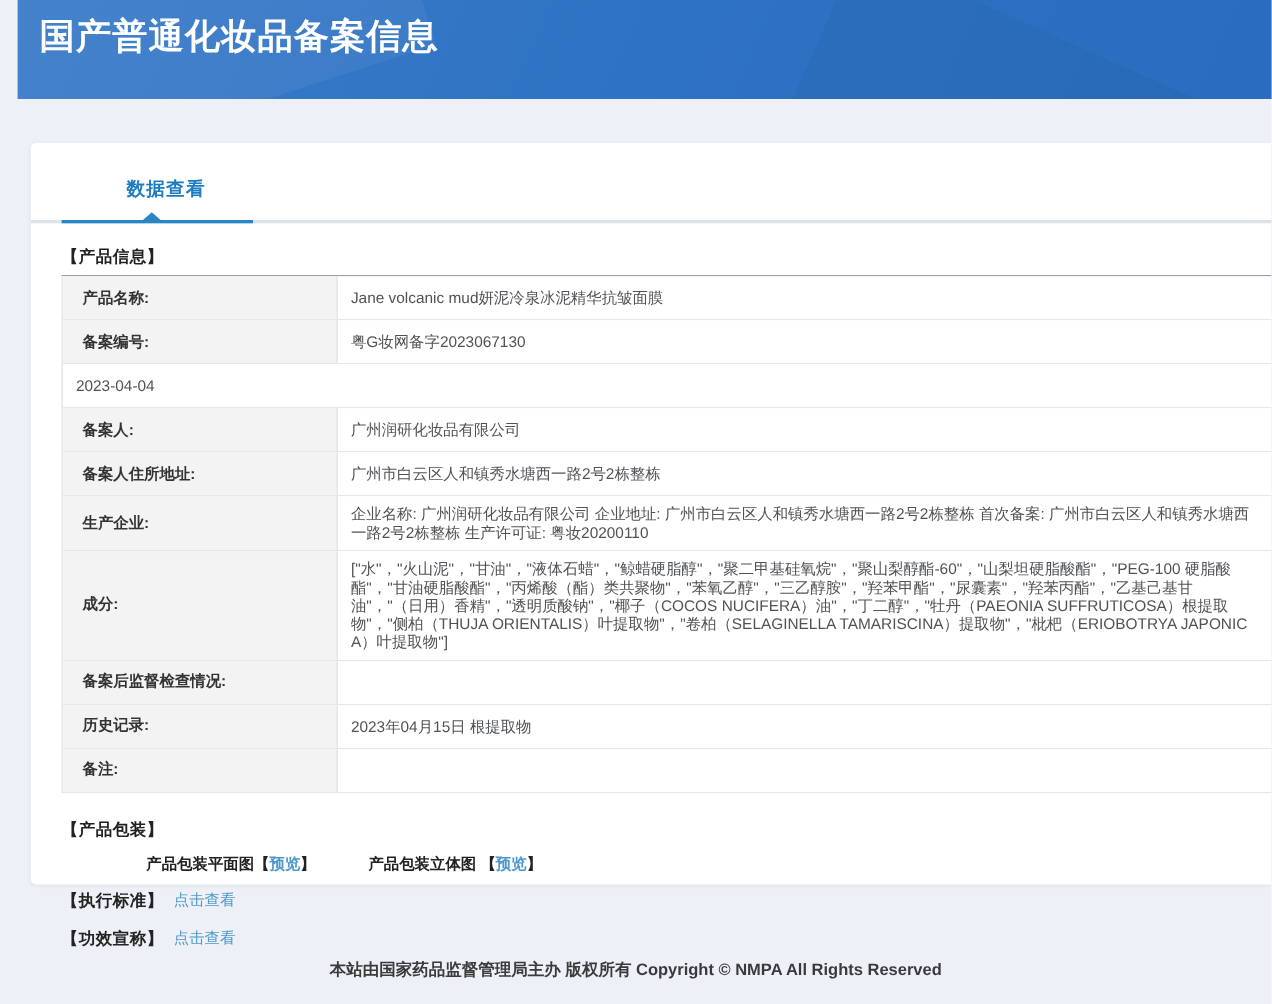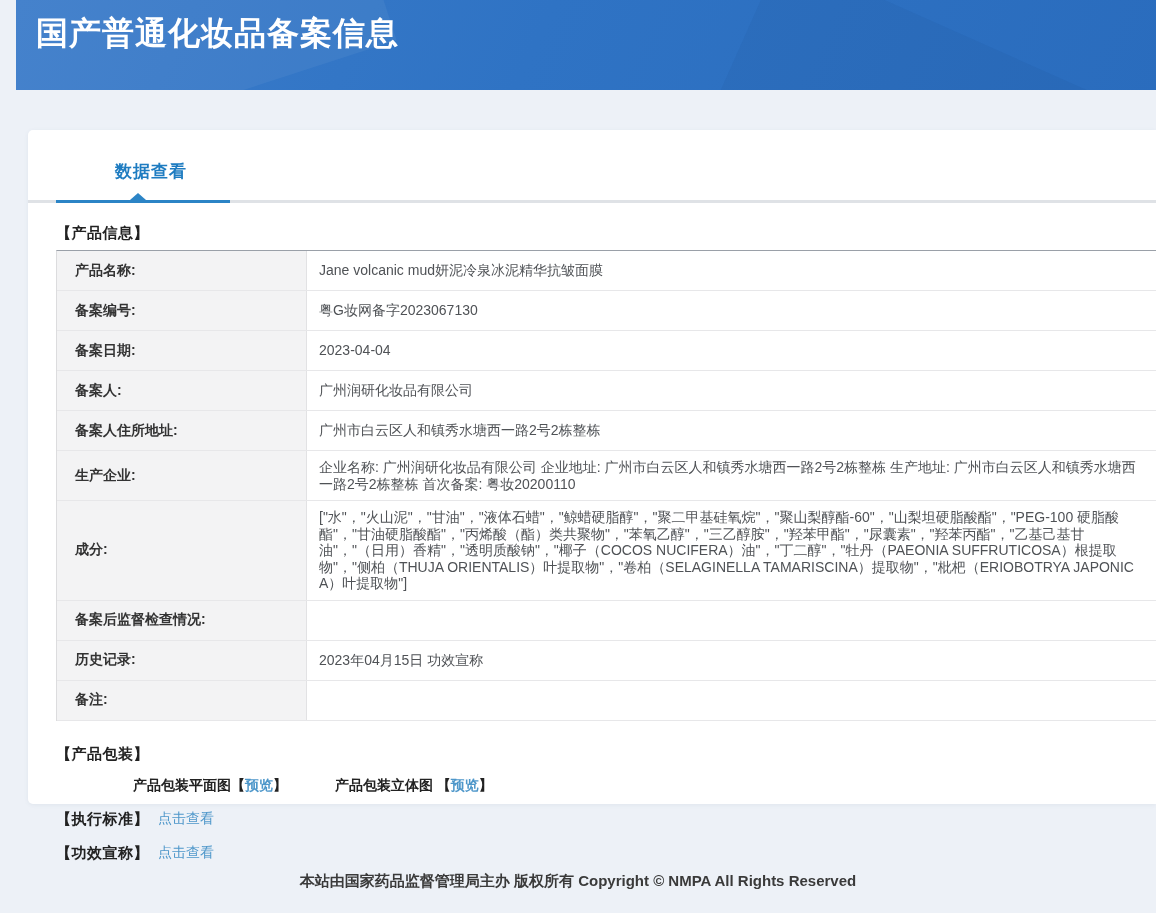--- a/index.html
+++ b/index.html
@@ -131,46 +131,45 @@
     <div class="info-table" id="info-table">
         <div class="trow">
           <div class="tlabel">产品名称:</div>
           <div class="tvalue">Jane volcanic mud妍泥冷泉冰泥精华抗皱面膜</div>
         </div>
         <div class="trow">
           <div class="tlabel">备案编号:</div>
           <div class="tvalue">粤G妆网备字2023067130</div>
         </div>
         <div class="trow">
-          <div class="tlabel">备案日期:</div>
           <div class="tvalue">2023-04-04</div>
         </div>
         <div class="trow">
           <div class="tlabel">备案人:</div>
           <div class="tvalue">广州润研化妆品有限公司</div>
         </div>
         <div class="trow">
           <div class="tlabel">备案人住所地址:</div>
           <div class="tvalue">广州市白云区人和镇秀水塘西一路2号2栋整栋</div>
         </div>
         <div class="trow">
           <div class="tlabel">生产企业:</div>
-          <div class="tvalue">企业名称: 广州润研化妆品有限公司 企业地址: 广州市白云区人和镇秀水塘西一路2号2栋整栋 生产地址: 广州市白云区人和镇秀水塘西一路2号2栋整栋 首次备案: 粤妆20200110</div>
+          <div class="tvalue">企业名称: 广州润研化妆品有限公司 企业地址: 广州市白云区人和镇秀水塘西一路2号2栋整栋 首次备案: 广州市白云区人和镇秀水塘西一路2号2栋整栋 生产许可证: 粤妆20200110</div>
         </div>
         <div class="trow">
           <div class="tlabel">成分:</div>
           <div class="tvalue">["水"，"火山泥"，"甘油"，"液体石蜡"，"鲸蜡硬脂醇"，"聚二甲基硅氧烷"，"聚山梨醇酯-60"，"山梨坦硬脂酸酯"，"PEG-100 硬脂酸酯"，"甘油硬脂酸酯"，"丙烯酸（酯）类共聚物"，"苯氧乙醇"，"三乙醇胺"，"羟苯甲酯"，"尿囊素"，"羟苯丙酯"，"乙基己基甘油"，"（日用）香精"，"透明质酸钠"，"椰子（COCOS NUCIFERA）油"，"丁二醇"，"牡丹（PAEONIA SUFFRUTICOSA）根提取物"，"侧柏（THUJA ORIENTALIS）叶提取物"，"卷柏（SELAGINELLA TAMARISCINA）提取物"，"枇杷（ERIOBOTRYA JAPONICA）叶提取物"]</div>
         </div>
         <div class="trow">
           <div class="tlabel">备案后监督检查情况:</div>
           <div class="tvalue"></div>
         </div>
         <div class="trow">
           <div class="tlabel">历史记录:</div>
-          <div class="tvalue">2023年04月15日 功效宣称</div>
+          <div class="tvalue">2023年04月15日 根提取物</div>
         </div>
         <div class="trow">
           <div class="tlabel">备注:</div>
           <div class="tvalue"></div>
         </div>
       </div>
 
     <div class="section-title pkg-title">【产品包装】</div>
 
     <div class="pkg-row">

